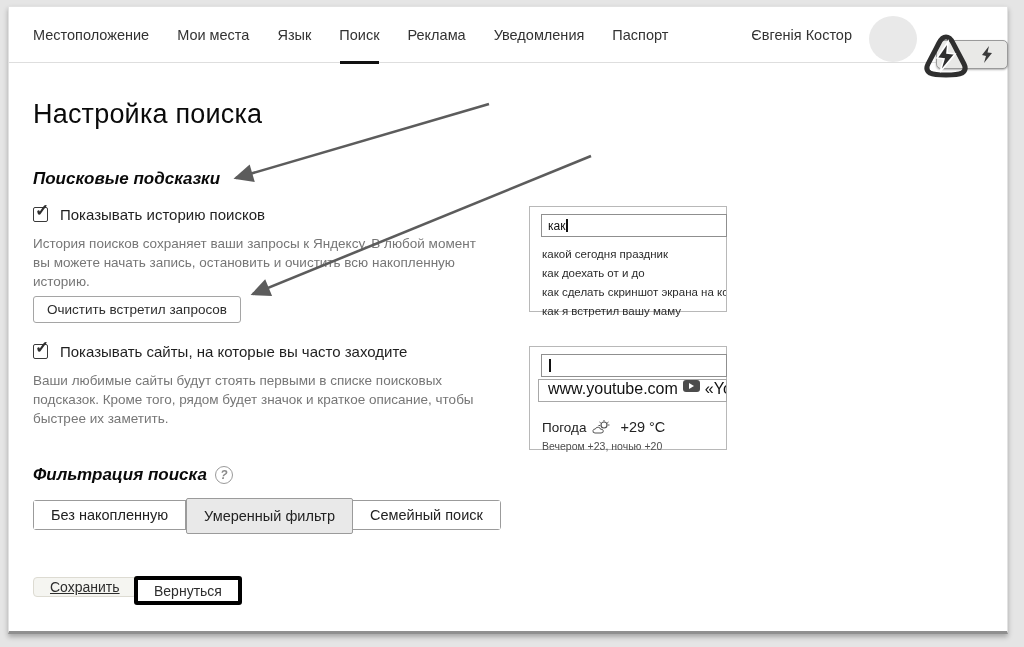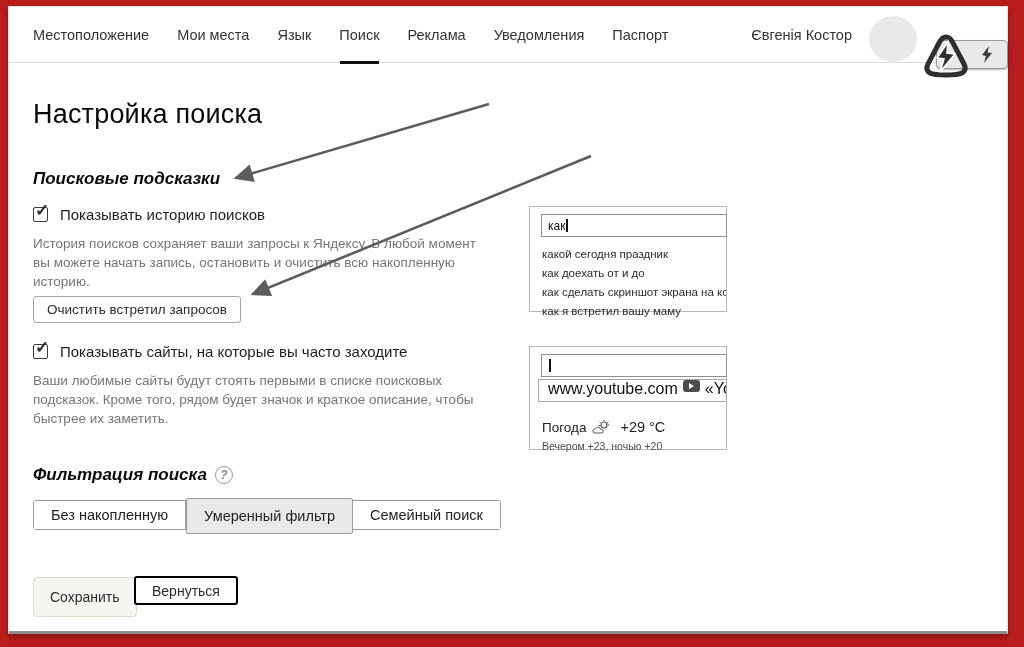--- a/index.html
+++ b/index.html
@@ -1,18 +1,18 @@
 <!DOCTYPE html>
 <html><head>
 <meta charset="utf-8">
 <style>
   * { margin:0; padding:0; box-sizing:border-box; }
   html,body { width:1024px; height:647px; background:#ffffff;
     font-family:"Liberation Sans", sans-serif; overflow:hidden; }
-  .stage { position:relative; width:1024px; height:647px; background:#b91c1c; }
+  .stage { position:relative; width:1024px; height:647px; background:#e5e5e5; }
 
   
   .window { position:absolute; left:8px; top:6px; width:1000px; height:628px;
     background:#ffffff; border:1px solid #e2e2e2; border-bottom:3px solid #8f8f8f;
     box-shadow:0 3px 5px rgba(0,0,0,.28); }
 
   
   .nav { position:absolute; left:0; top:0; width:998px; height:56px;
     border-bottom:1px solid #dedede; display:flex; align-items:center;
     padding-left:24px; gap:28px; }
@@ -57,24 +57,24 @@
   .seg { position:absolute; left:24px; top:493px; display:flex; height:30px;
     border:1px solid #9b9b9b; border-radius:3px; background:#fff; }
   .seg-btn { display:flex; align-items:center; justify-content:center;
     font-size:14.5px; color:#222; padding:0 17px; cursor:pointer;
     border-right:1px solid #9b9b9b; background:#fff; }
   .seg-btn:last-child { border-right:none; }
   .seg-btn.selected { background:#e9e9e9; margin:-3px 0; height:36px;
     border:1px solid #9b9b9b; border-radius:2px; }
 
   
-  .save-btn { position:absolute; left:24px; top:570px; height:40px; padding:0 16px;
-    background:#f5f5f1; border:1px solid #dddbd2; border-radius:4px; font-size:14px; }
+  .save-btn { position:absolute; left:24px; top:570px; height:20px; padding:0 16px;
+    background:#f5f5f1; border:1px solid #dddbd2; border-radius:4px; font-size:14px;text-decoration:underline; }
   .back-btn { position:absolute; left:125px; top:569px; height:29px; padding:0 16px;
-    background:#fff; border:2px solid #000000; border-radius:3px; font-size:14px; }
+    background:#fff; border:4px solid #000000; border-radius:3px; font-size:14px; }
 
   
   .preview { position:absolute; left:520px; width:198px; background:#fff;
     border:1px solid #b8b8b8; }
   .preview.p1 { top:199px; height:106px; }
   .preview.p2 { top:339px; height:104px; }
   .pv-input { position:absolute; left:11px; top:7px; right:-1px; height:23px;
     border:1px solid #8f8f8f; background:#fff; display:flex; align-items:center;
     padding-left:6px; font-size:12px; color:#111; }
   .caret { display:inline-block; width:1.5px; height:13px; background:#111;

